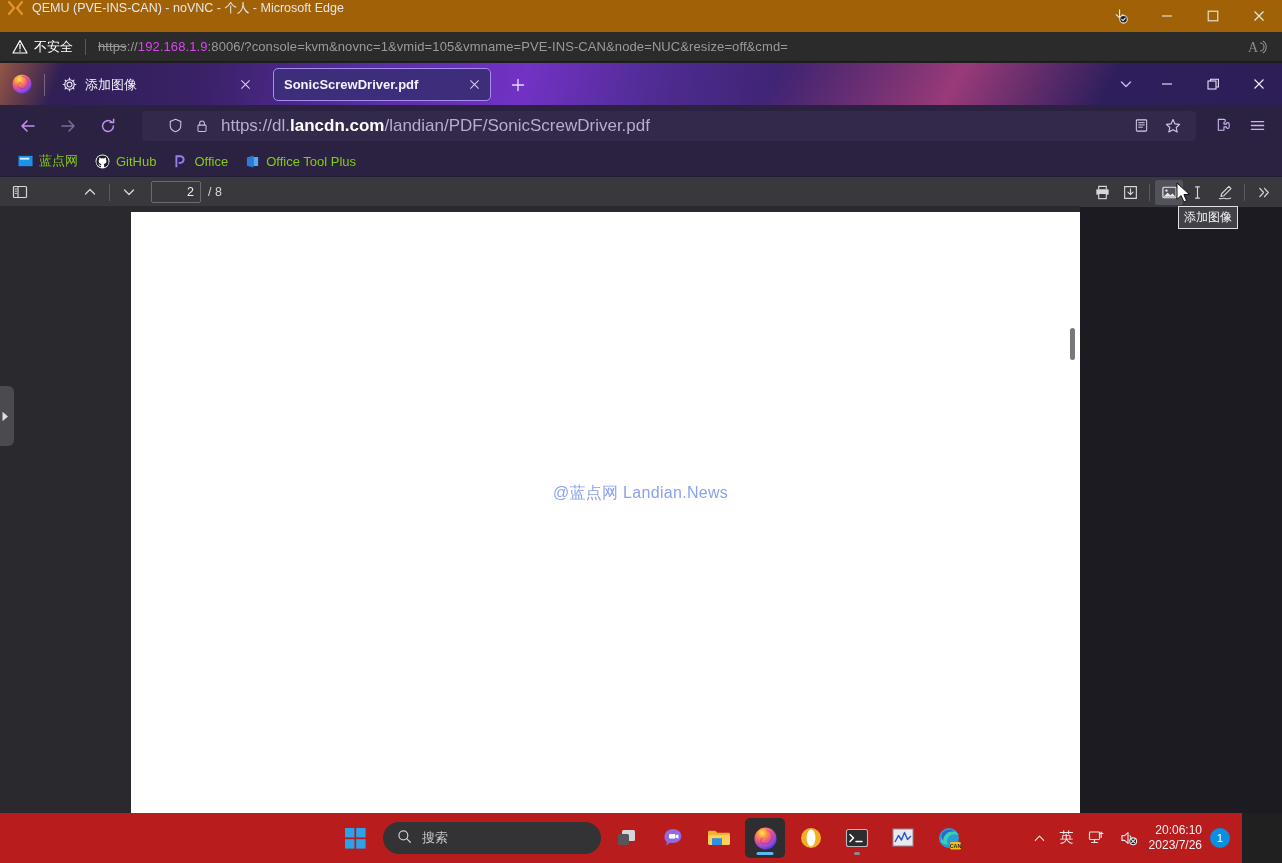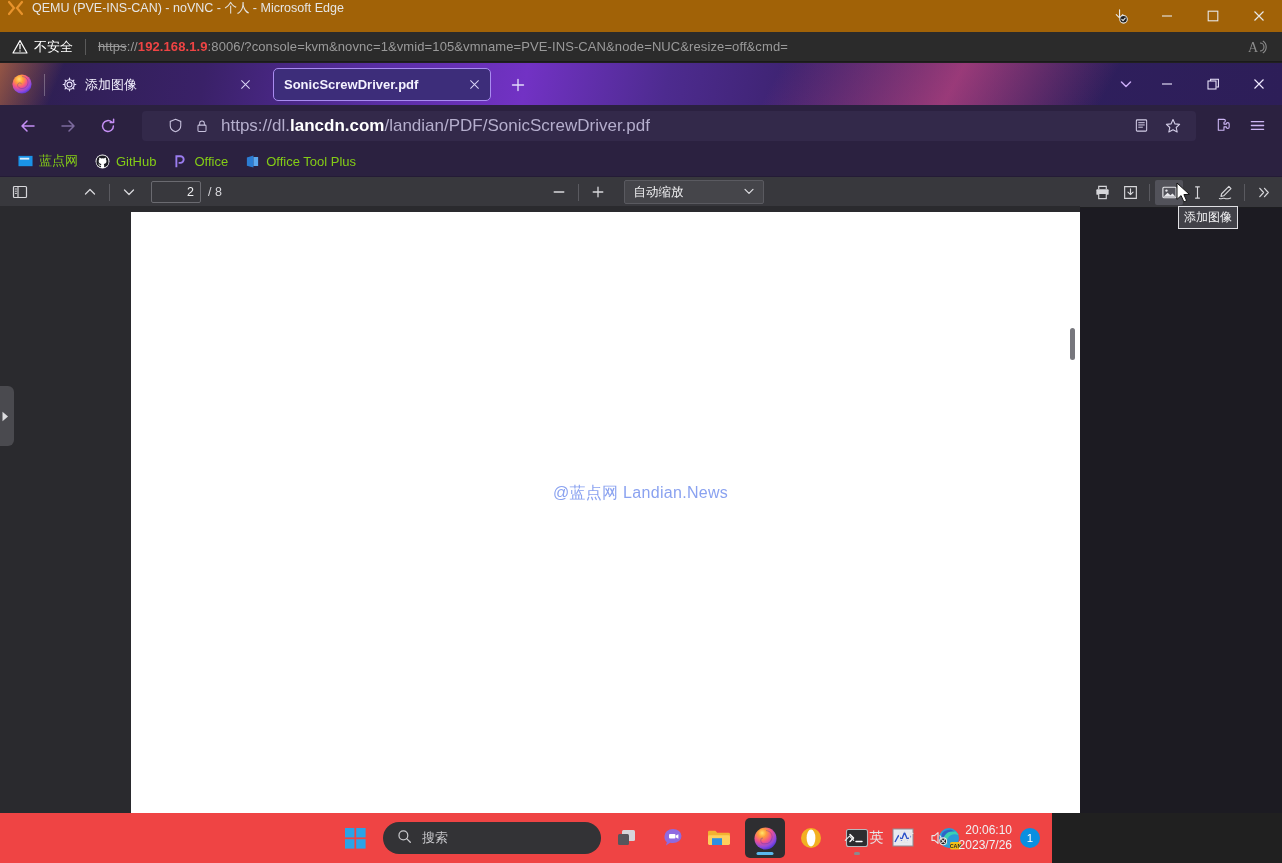--- a/index.html
+++ b/index.html
@@ -32,21 +32,21 @@
   .edge-addressbar {
     position:absolute; left:0; top:32px; width:1282px; height:30px;
     background:#2b2b2b; display:flex; align-items:center;
     border-bottom:1px solid #1a1a1a;
   }
   .warn-ico { margin-left:12px; display:flex; align-items:center; }
   .warn-text { color:#ffffff; font-size:13px; margin-left:6px; white-space:nowrap; }
   .addr-sep { width:1px; height:16px; background:#5a5a5a; margin:0 12px; }
   .addr-url { font-size:13px; white-space:nowrap; letter-spacing:0.1px; }
   .addr-url .sch { color:#9a9a9a; text-decoration:line-through; }
-  .addr-url .host { color:#ef4444;font-weight:bold; }
+  .addr-url .host { color:#d946ef; }
   .addr-url .rest { color:#9a9a9a; }
   .addr-right { margin-left:auto; margin-right:14px; color:#8c8c8c; display:flex; align-items:center; }
 
   
   .ff-window {
     position:absolute; left:0; top:63px; width:1282px; height:750px;
     background:#1c1b22; overflow:hidden;
   }
   .ff-tabstrip {
     position:relative; height:42px;
@@ -166,22 +166,22 @@
   }
   .tooltip {
     position:absolute; left:1178px; top:206px; background:#414148;
     border:1px solid #e0e0e4; color:#f5f5f7; font-size:12px;
     padding:2px 5px; white-space:nowrap; z-index:40;
   }
   .cursor { position:absolute; left:1176px; top:182px; z-index:50; pointer-events:none; }
 
   
   .taskbar {
-    position:absolute; left:0; top:813px; width:1052px; height:50px;
-    background:#ef4444; display:flex; align-items:center;
+    position:absolute; left:0; top:813px; width:1242px; height:50px;
+    background:#b91c1c; display:flex; align-items:center;
   }
   .tb-center {
     position:absolute; left:335px; top:0; height:50px; display:flex; align-items:center;
   }
   .start-btn { width:40px; height:40px; display:flex; align-items:center; justify-content:center; border-radius:5px; }
   .tb-search {
     width:218px; height:32px; background:#333336; border-radius:16px;
     display:flex; align-items:center; padding-left:14px; margin-left:8px;
   }
   .tb-search .s-label { color:#c9c9cc; font-size:13px; margin-left:10px; }
@@ -461,41 +461,20 @@
       <span class="pdf-sep"></span>
       <div class="pt-btn">
         <svg width="14" height="14" viewBox="0 0 14 14">
             <path d="M2.5 5 L7 9.5 L11.5 5" stroke="#d7d7db" stroke-width="1.3" fill="none" stroke-linecap="round" stroke-linejoin="round"></path>
           </svg>
       </div>
       <div class="page-input">2</div>
       <span class="page-total">/ 8</span>
     </div>
 
-    <div class="pdf-center">
-      <div class="pt-btn">
-        <svg width="14" height="14" viewBox="0 0 14 14">
-            <path d="M2.2 7 h9.6" stroke="#d7d7db" stroke-width="1.3" stroke-linecap="round"></path>
-          </svg>
-      </div>
-      <span class="pdf-sep"></span>
-      <div class="pt-btn">
-        <svg width="14" height="14" viewBox="0 0 14 14">
-            <path d="M7 2.2 v9.6 M2.2 7 h9.6" stroke="#d7d7db" stroke-width="1.3" stroke-linecap="round"></path>
-          </svg>
-      </div>
-      <div class="zoom-select">
-        <span class="zs-label">自动缩放</span>
-        <span>
-          <svg width="12" height="12" viewBox="0 0 12 12">
-              <path d="M2 4.3 L6 8.3 L10 4.3" stroke="#e2e2e6" stroke-width="1.15" fill="none" stroke-linecap="round" stroke-linejoin="round"></path>
-            </svg>
-        </span>
-      </div>
-    </div>
 
     <div class="pdf-right">
       <div class="pt-btn">
         <svg width="17" height="17" viewBox="0 0 18 18">
           <path d="M5 5.5 V2.5 h8 v3" fill="none" stroke="#d7d7db" stroke-width="1.2"></path>
           <rect x="2.5" y="5.5" width="13" height="6" rx="1" fill="#d7d7db"></rect>
           <rect x="5" y="10" width="8" height="5.5" fill="#38383d" stroke="#d7d7db" stroke-width="1.2"></rect>
         </svg>
       </div>
       <div class="pt-btn">

